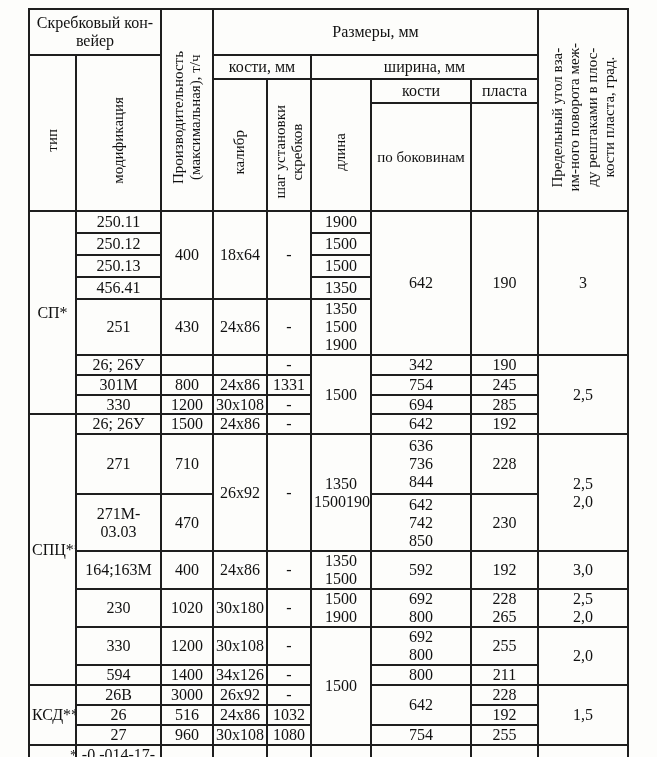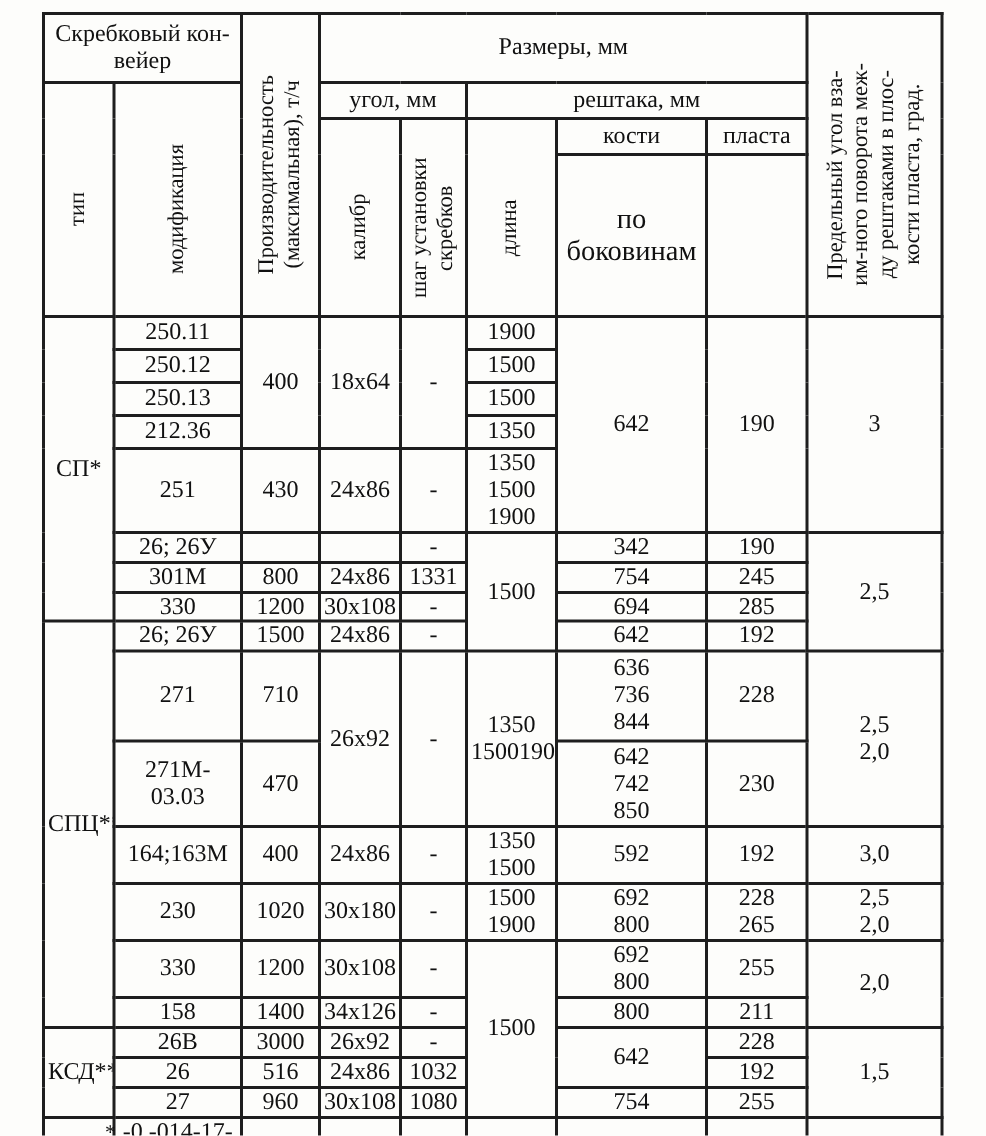--- a/index.html
+++ b/index.html
@@ -34,21 +34,21 @@
   .vt{
     writing-mode:vertical-rl;
     transform:rotate(180deg);
     display:inline-block;
     white-space:nowrap;
     font-size:15px;
     line-height:1.15;
     margin:0 auto;
   }
   .vt span{display:block;}
-  .small{font-size:19px;}
+  .small{font-size:15px;}
   .footnote{
     position:absolute;
     left:70px;top:748px;
     font-size:14px;
   }
 </style>
 </head>
 <body>
 
 <div class="page">
@@ -83,22 +83,22 @@
         </div>
       </th>
     </tr>
     <tr style="height:24px">
       <th rowspan="3">
         <div class="vt">тип</div>
       </th>
       <th rowspan="3">
         <div class="vt">модификация</div>
       </th>
-      <th colspan="2">угол, мм</th>
-      <th colspan="3">рештака, мм</th>
+      <th colspan="2">кости, мм</th>
+      <th colspan="3">ширина, мм</th>
     </tr>
     <tr style="height:24px">
       <th rowspan="2">
         <div class="vt">калибр</div>
       </th>
       <th rowspan="2">
         <div class="vt">
           <span>шаг установки</span>
           <span>скребков</span>
         </div>
@@ -128,21 +128,21 @@
     </tr>
     <tr style="height:22px">
       <td>250.12</td>
       <td>1500</td>
     </tr>
     <tr style="height:22px">
       <td>250.13</td>
       <td>1500</td>
     </tr>
     <tr style="height:22px">
-      <td>212.36</td>
+      <td>456.41</td>
       <td>1350</td>
     </tr>
     <tr style="height:46px">
       <td>251</td>
       <td>430</td>
       <td>24x86</td>
       <td>-</td>
       <td>1350
 1500
 1900</td>
@@ -235,21 +235,21 @@
       <td>1200</td>
       <td>30x108</td>
       <td>-</td>
       <td rowspan="5">1500</td>
       <td>692
 800</td>
       <td>255</td>
       <td rowspan="2">2,0</td>
     </tr>
     <tr style="height:18px">
-      <td>158</td>
+      <td>594</td>
       <td>1400</td>
       <td>34x126</td>
       <td>-</td>
       <td>800</td>
       <td>211</td>
     </tr>
     <tr style="height:18px">
       <td rowspan="3">КСД**</td>
       <td>26В</td>
       <td>3000</td>

